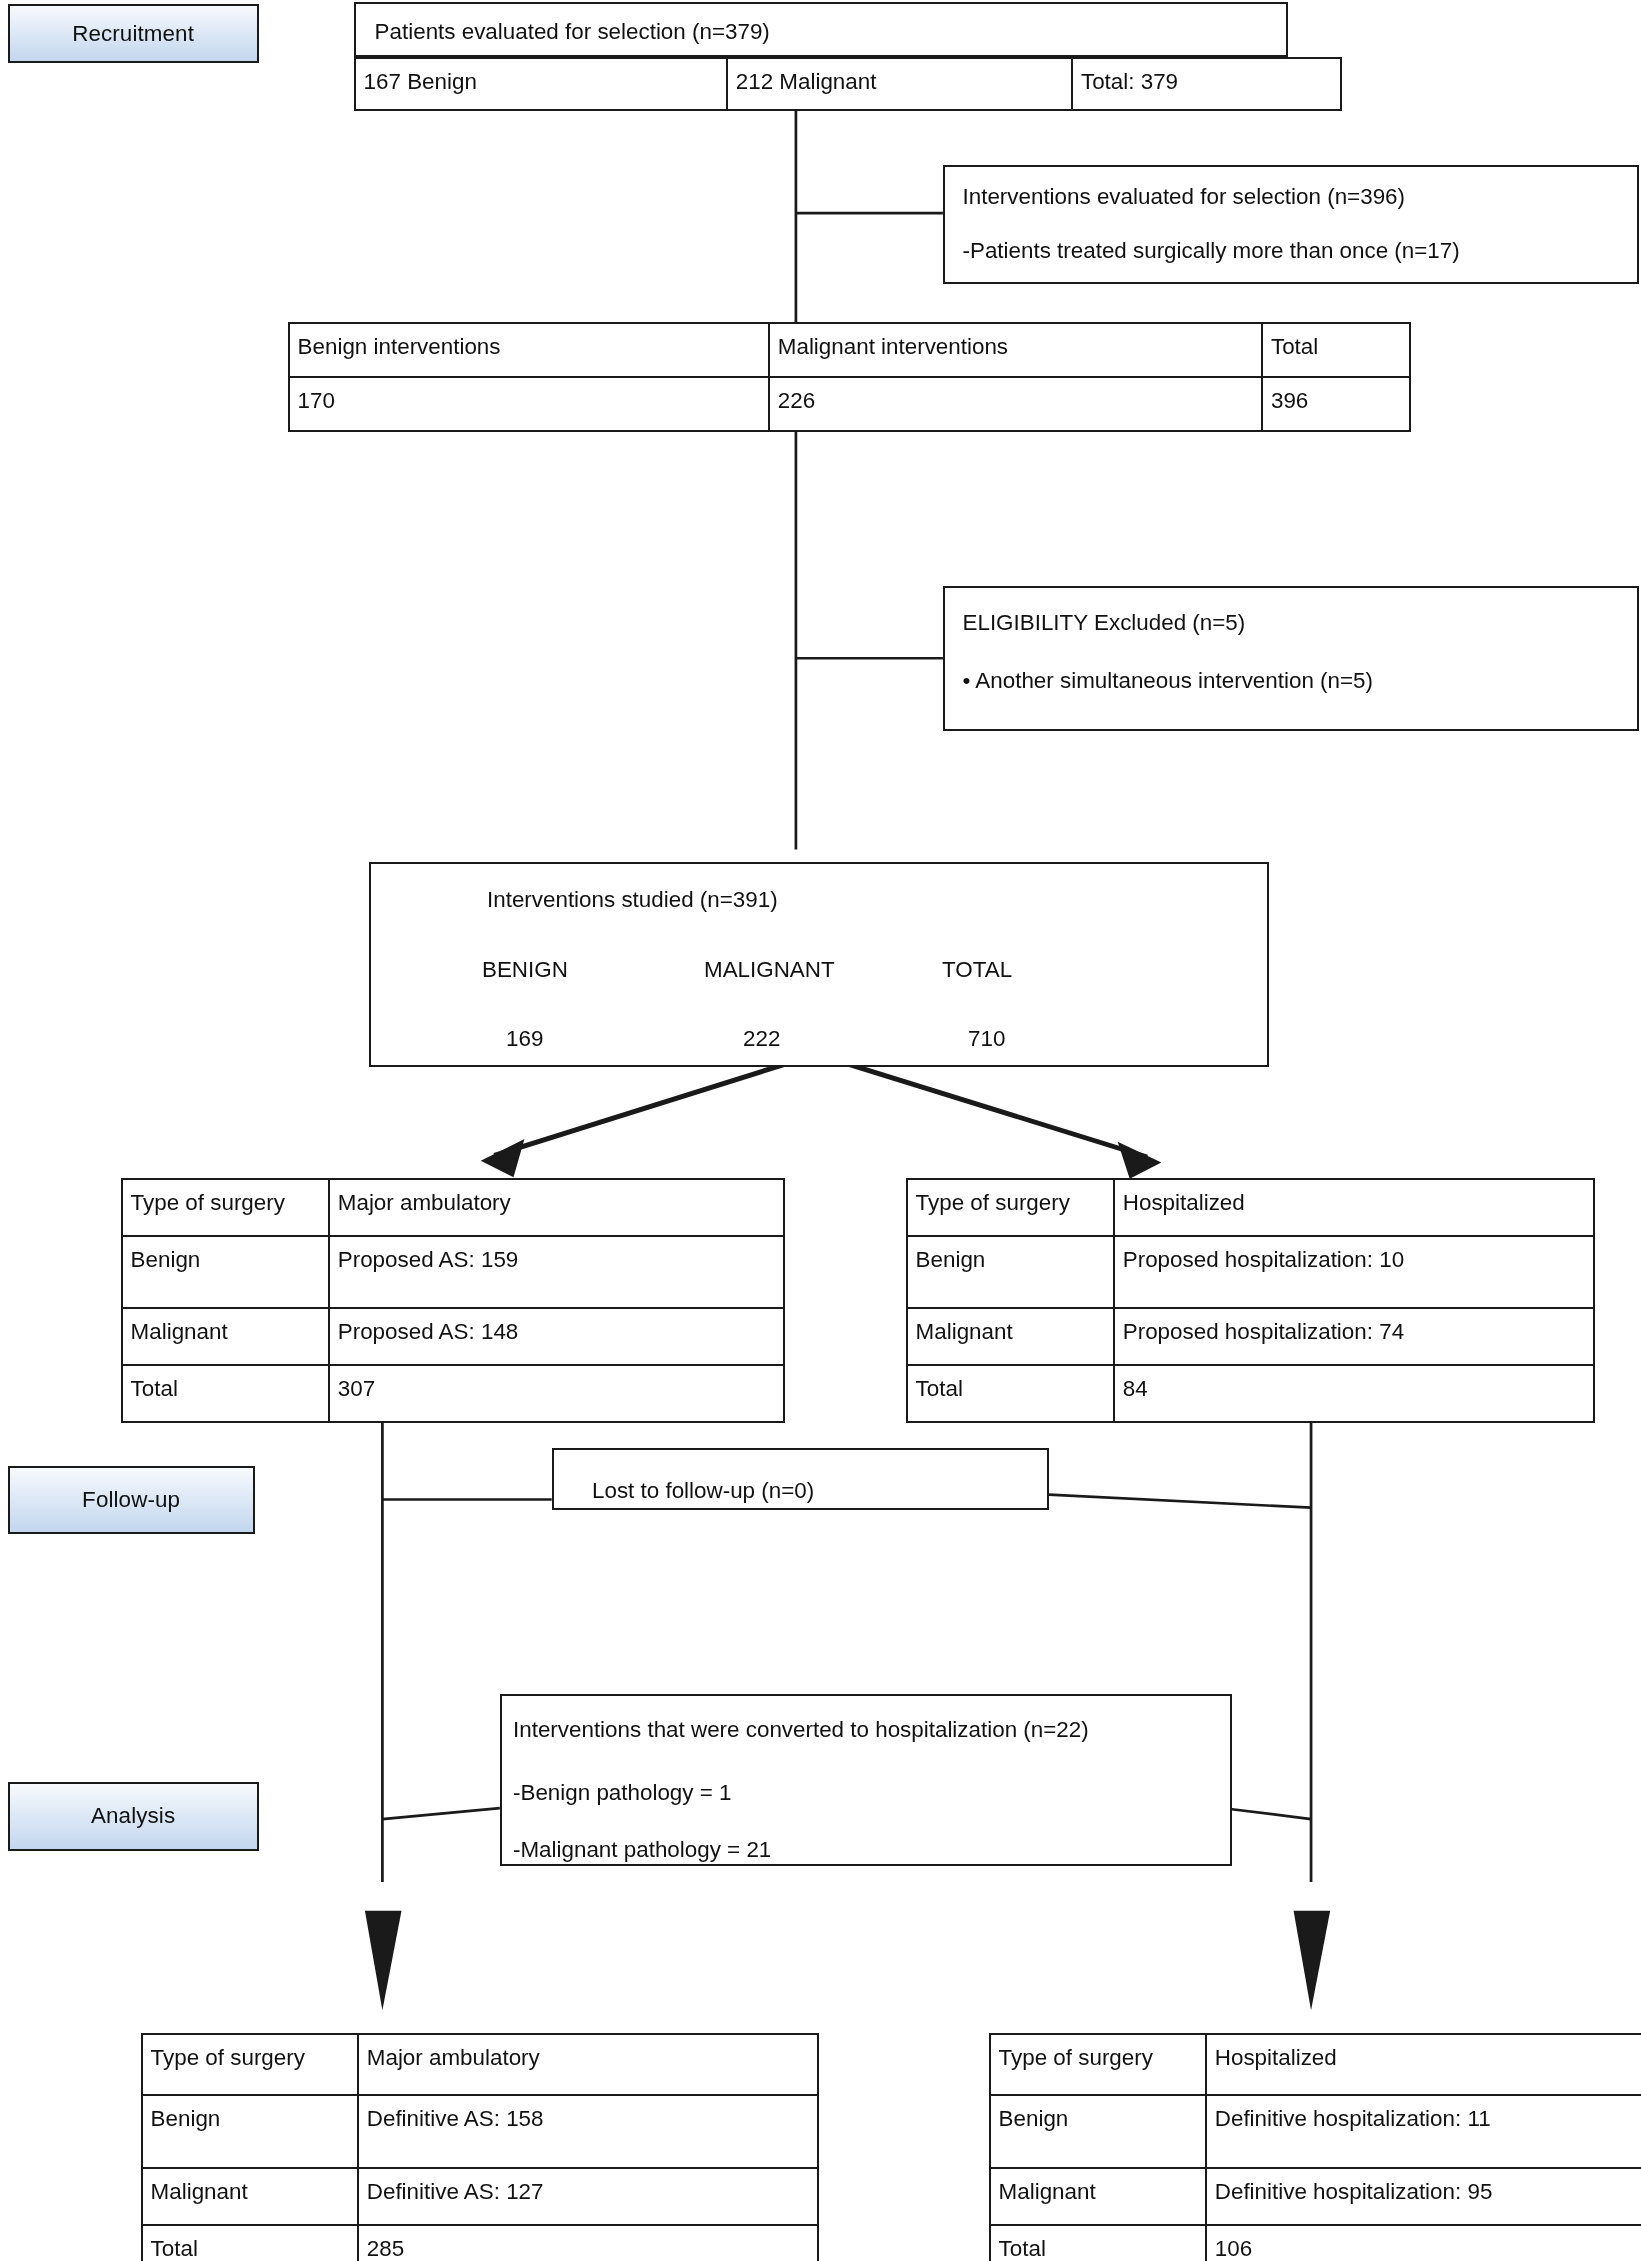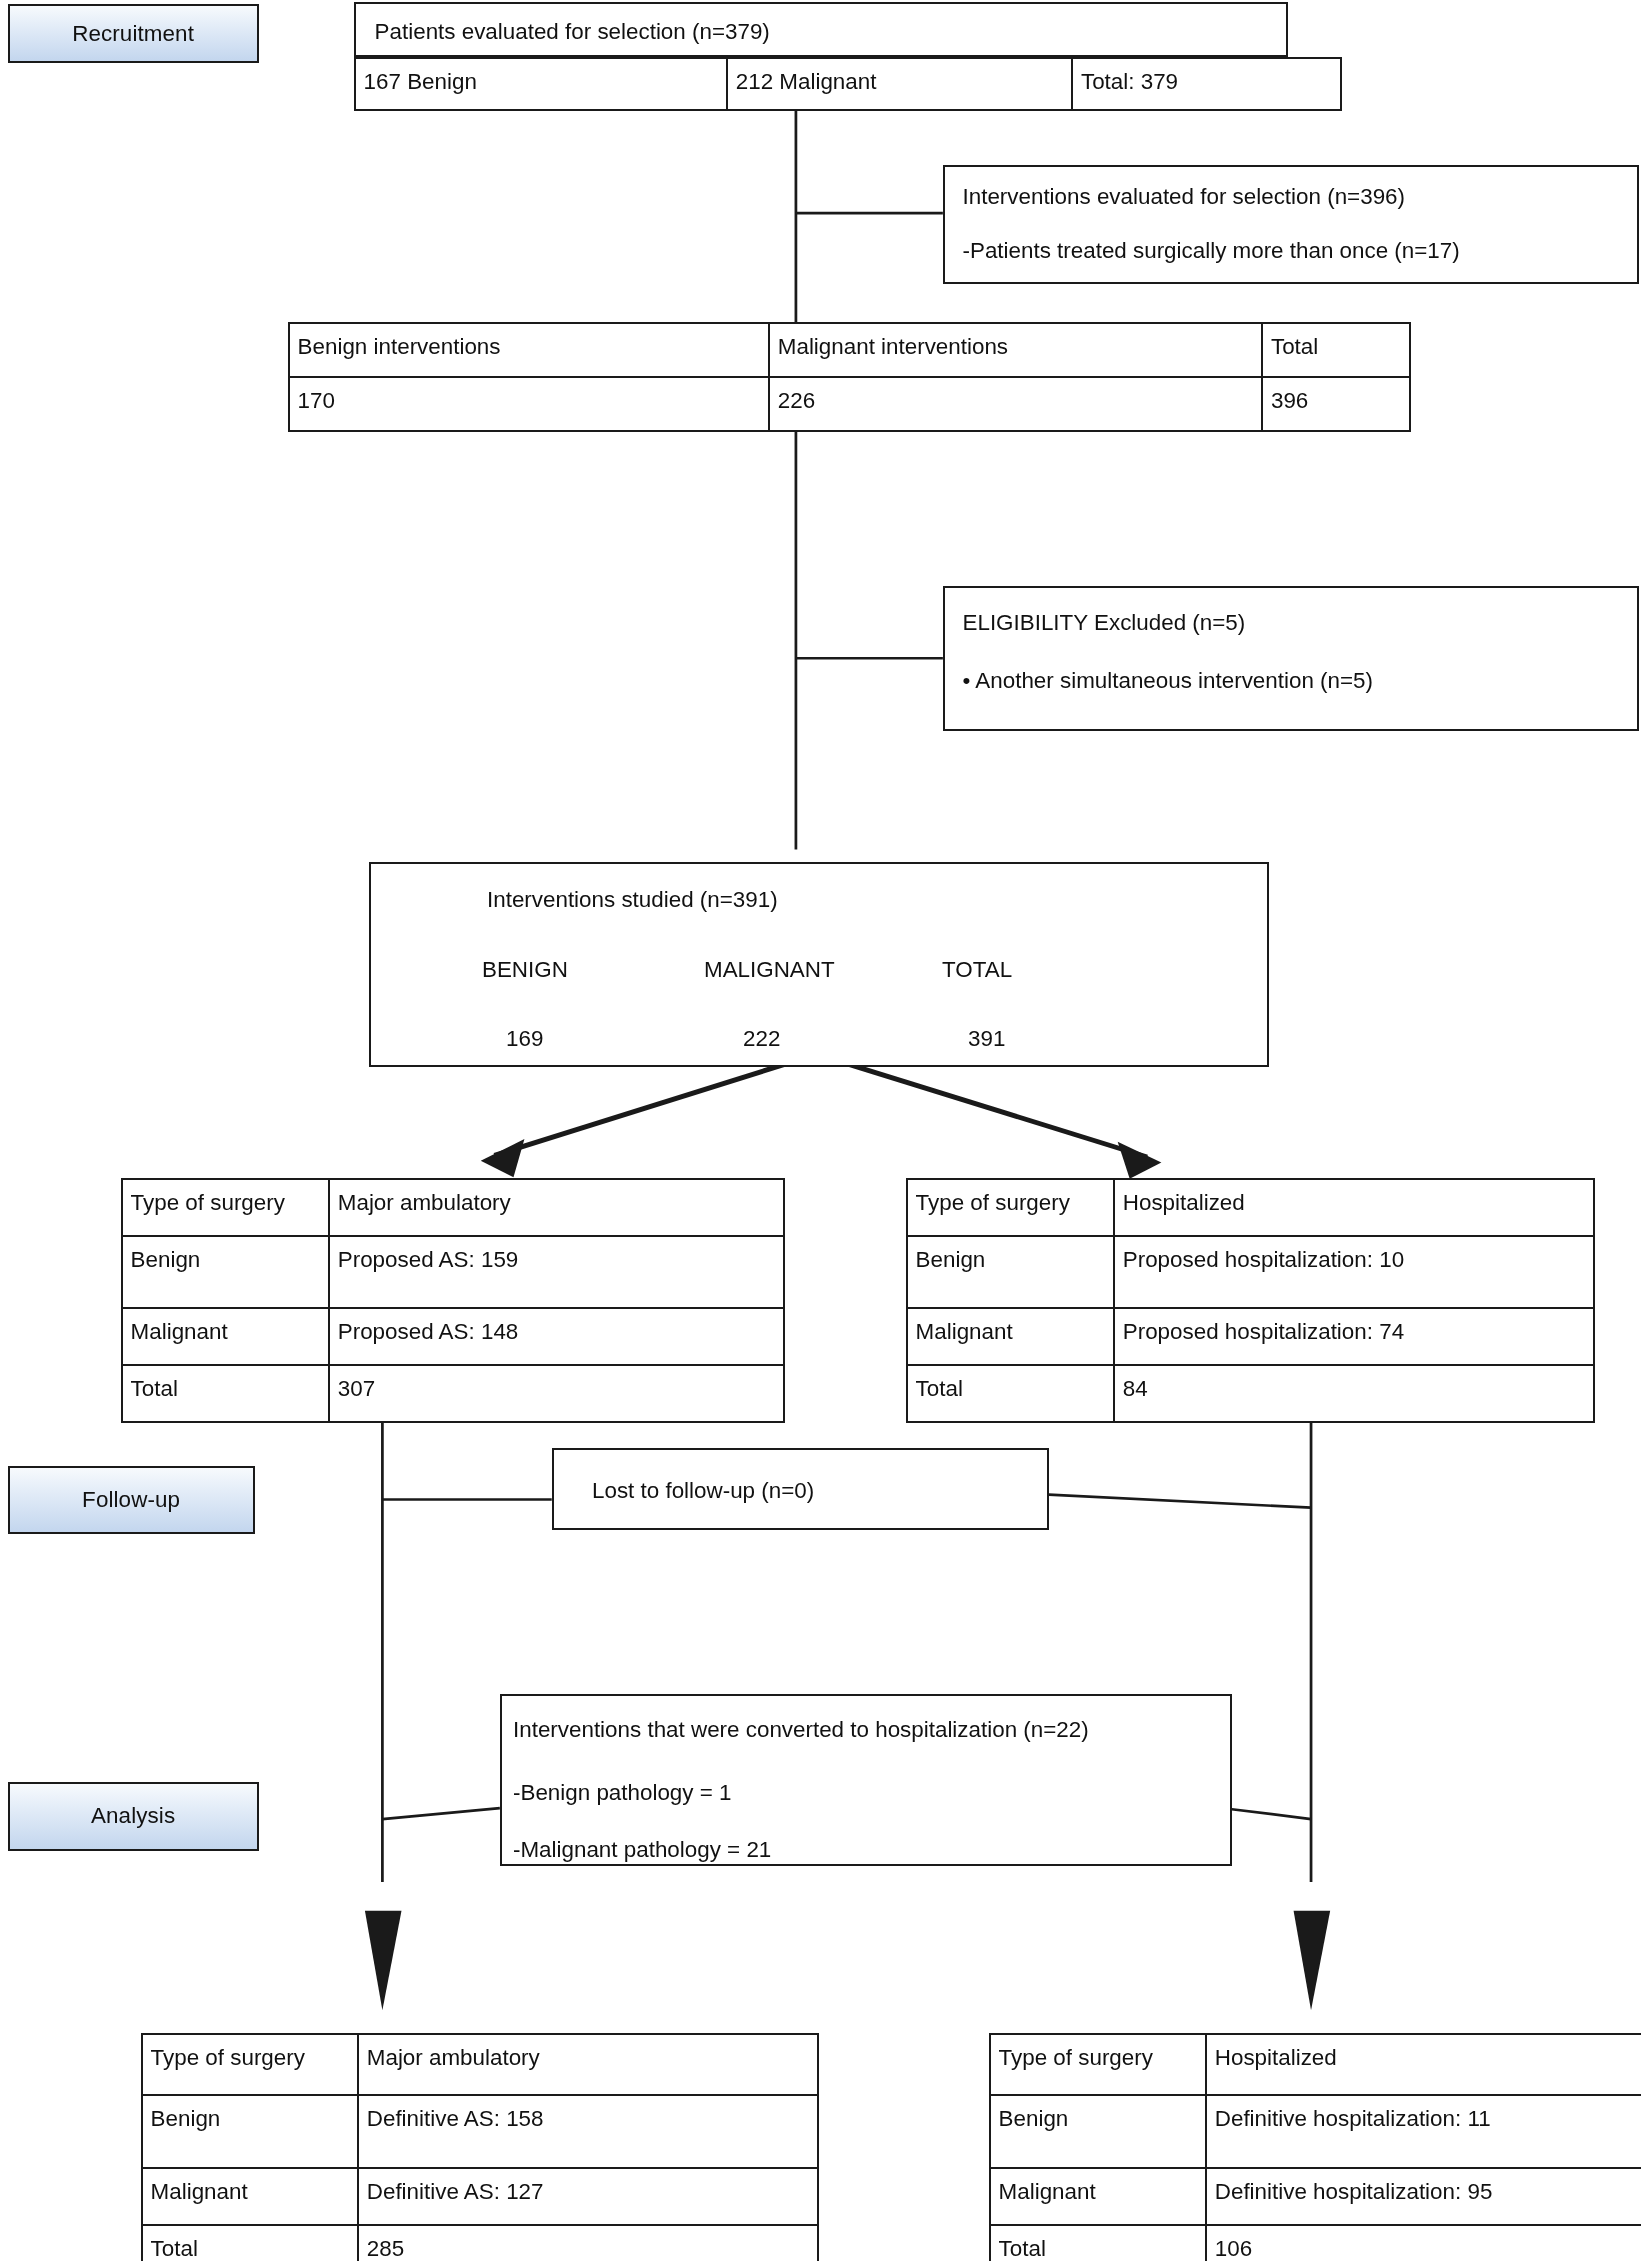--- a/index.html
+++ b/index.html
@@ -182,21 +182,21 @@
 
   <div class="box" style="left:369px; top:850px; width:900px; height:205px;margin-top:12px;">
     <span class="txt" style="left:116px; top:25px;">Interventions studied (n=391)</span>
 
     <span class="txt" style="left:111px; top:95px;">BENIGN</span>
     <span class="txt" style="left:333px; top:95px;">MALIGNANT</span>
     <span class="txt" style="left:571px; top:95px;">TOTAL</span>
 
     <span class="txt" style="left:135px; top:164px;">169</span>
     <span class="txt" style="left:372px; top:164px;">222</span>
-    <span class="txt" style="left:597px; top:164px;">391</span>
+    <span class="txt" style="left:597px; top:164px;">710</span>
   </div>
 
   <table class="tbl" style="left:121px; top:1178px; width:628px;">
     <tbody>
         <tr>
       <td style="width:190px; height:55px;">
         <span class="cellpad">Type of surgery</span>
       </td>
       <td style="width:438px;">
         <span class="cellpad">Major ambulatory</span>
@@ -259,21 +259,21 @@
       <td style="height:55px;">
         <span class="cellpad">Total</span>
       </td>
       <td>
         <span class="cellpad">84</span>
       </td>
     </tr>
   </tbody>
     </table>
 
-  <div class="box" style="left:552px; top:1448px; width:497px; height:82px;">
+  <div class="box" style="left:552px; top:1448px; width:497px; height:62px;">
     <span class="txt" style="left:38px; top:29.5px;">Lost to follow-up (n=0)</span>
   </div>
 
   <div class="box" style="left:500px; top:1694px; width:732px; height:172px;">
     <span class="txt" style="left:11px; top:23px;">Interventions that were converted to hospitalization (n=22)</span>
     <span class="txt" style="left:11px; top:86px;">-Benign pathology = 1</span>
     <span class="txt" style="left:11px; top:143px;">-Malignant pathology = 21</span>
   </div>
 
   <table class="tbl" style="left:141px; top:2033px; width:641px;">

